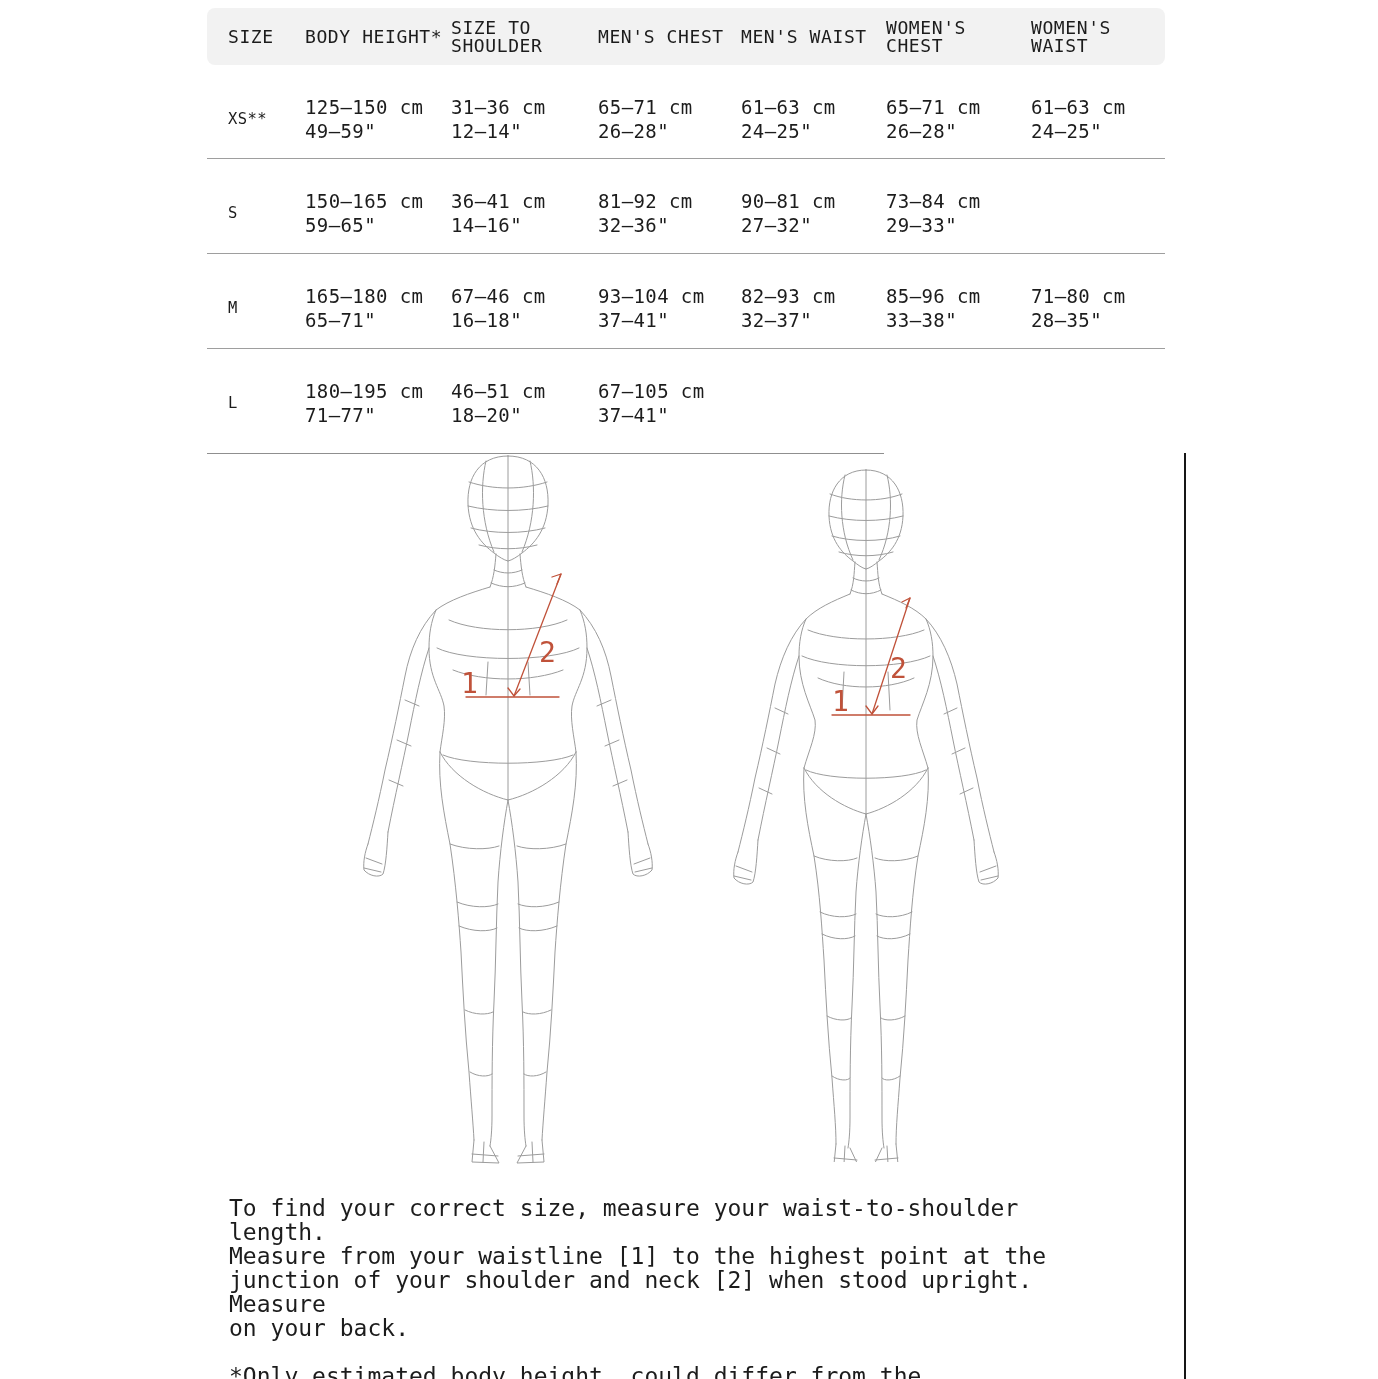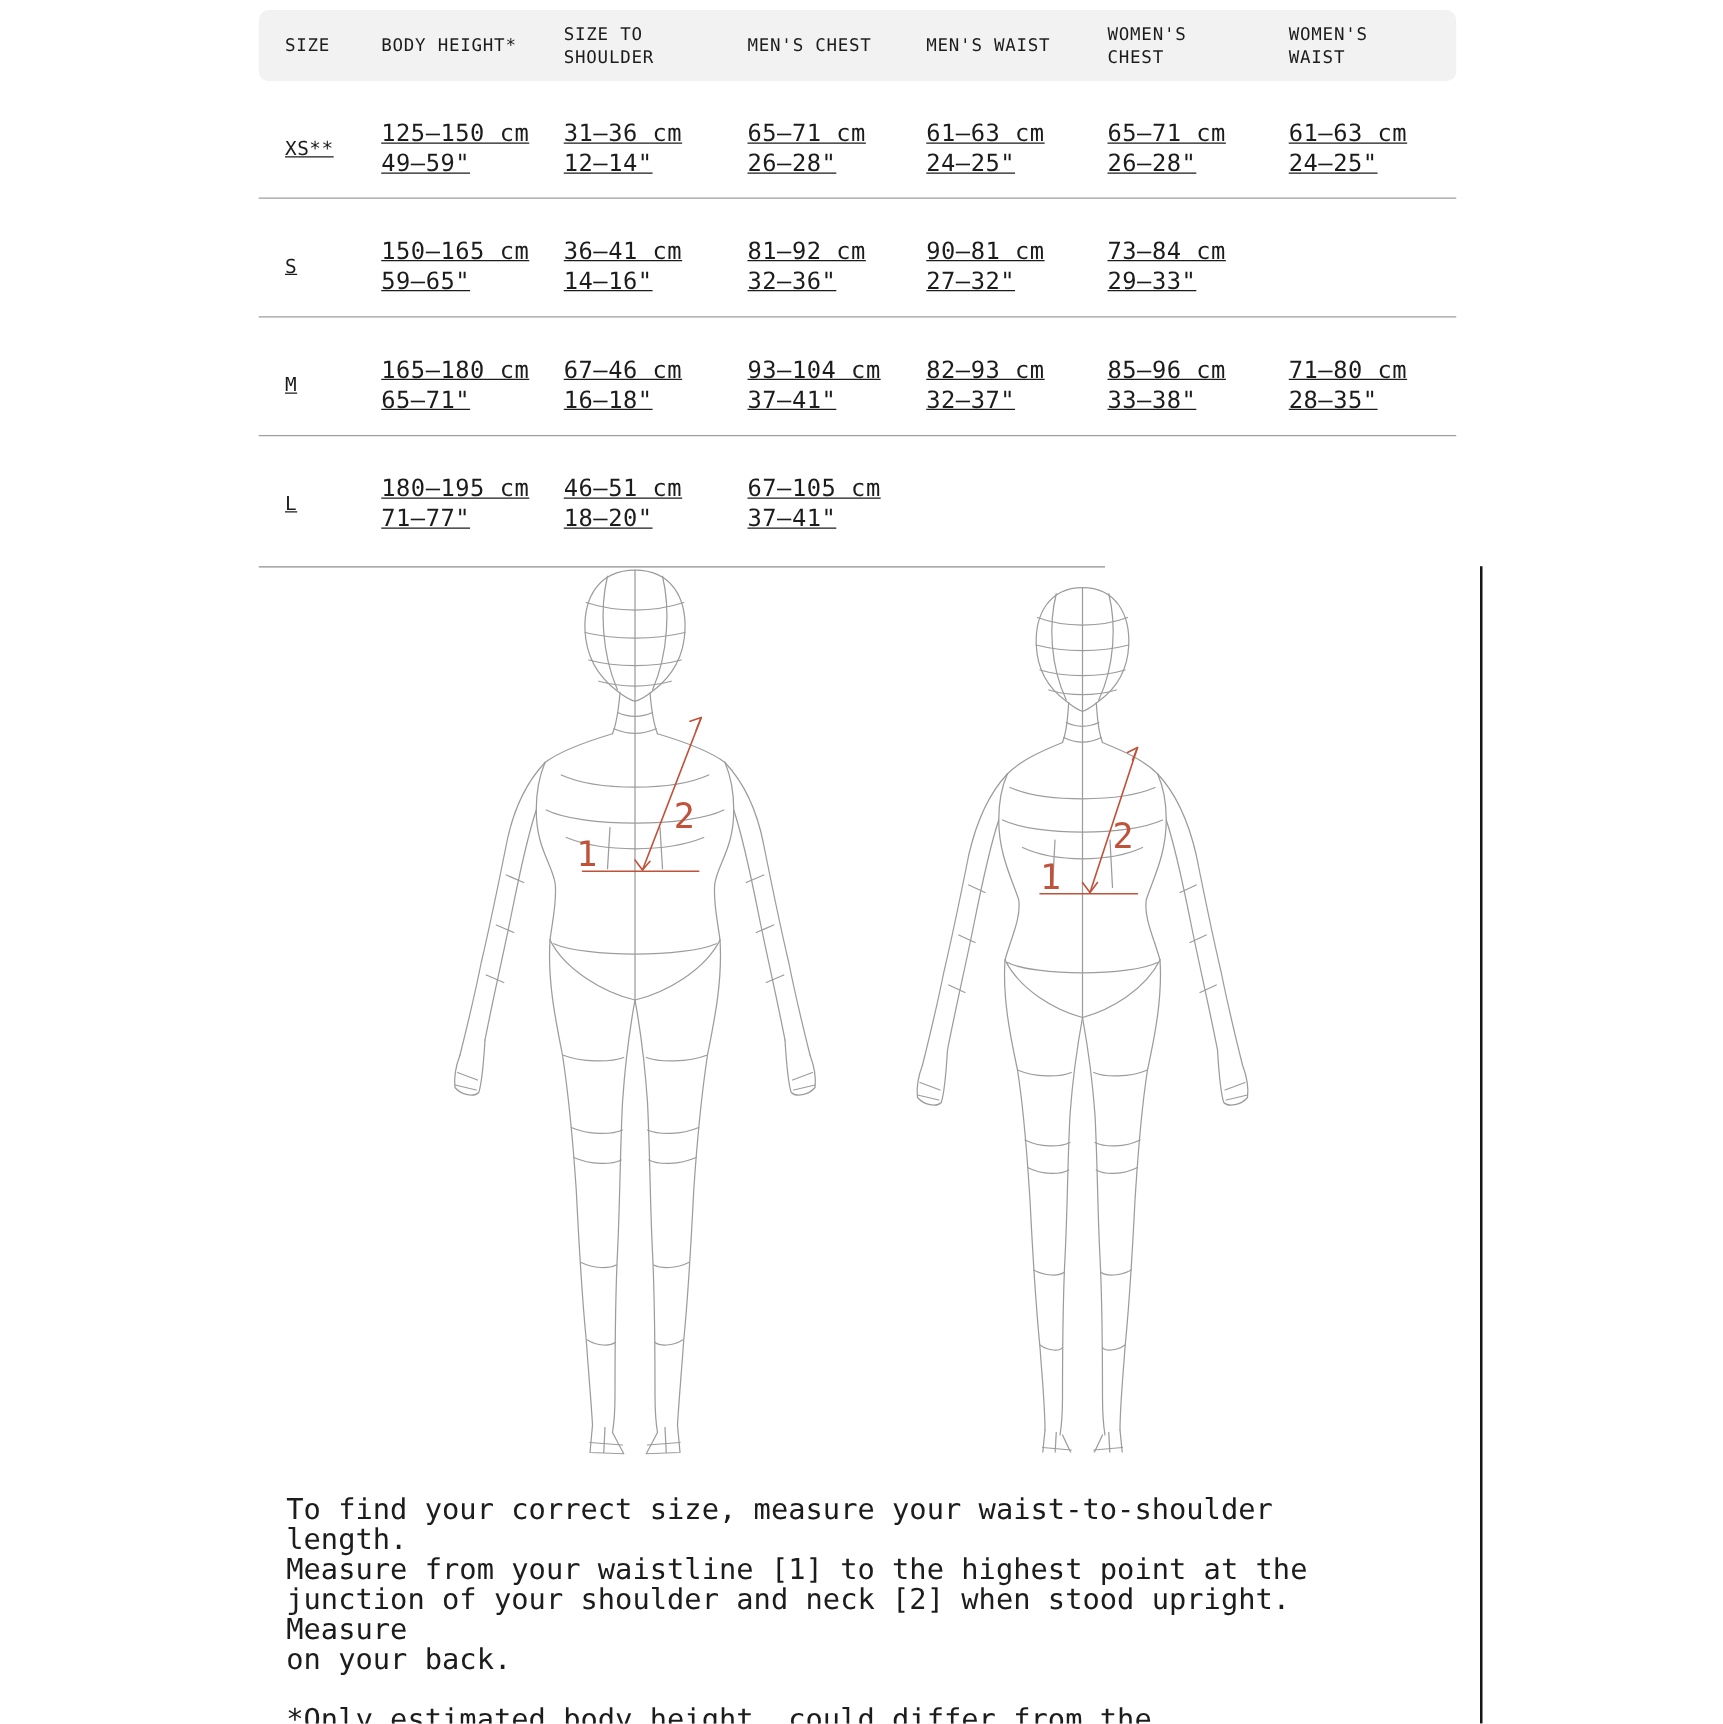--- a/index.html
+++ b/index.html
@@ -13,31 +13,30 @@
   }
   
   .size-table{position:absolute;left:207px;top:8px;width:958px;}
   .thead{
     display:grid;
     grid-template-columns:97px 146px 147px 143px 145px 145px 135px;
     align-items:center;
     height:57px;
     background:#f2f2f2;
     border-radius:8px;
-    font-size:14px;
+    font-size:18px;
     letter-spacing:0.6px;
     line-height:18px;
   }
   .thead .hcell{white-space:pre-line;padding-left:1px;}
   .thead .hcell.first{padding-left:21px;}
   .trow{
     display:grid;
     grid-template-columns:97px 146px 147px 143px 145px 145px 135px;
     align-items:start;
-    text-decoration:underline;
   }
   .trow .cell{padding-top:30px;padding-left:1px;font-size:19px;letter-spacing:0.4px;line-height:24px;}
   .trow .cell.size{padding-left:21px;padding-top:42px;font-size:15.5px;}
   .h93{height:93px;}
   .h94{height:94px;}
   .h104{height:104px;}
   .rule-full{border-bottom:1px solid #9e9e9e;}
   .short-rule{width:677px;height:1px;background:#8f8f8f;}
   
   .fig{position:absolute;}

